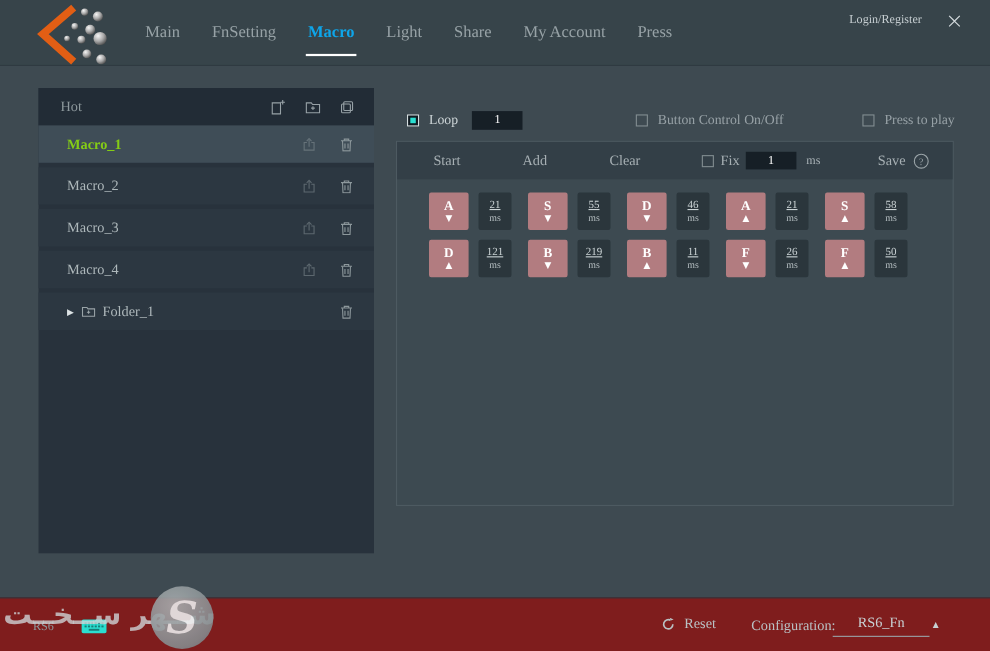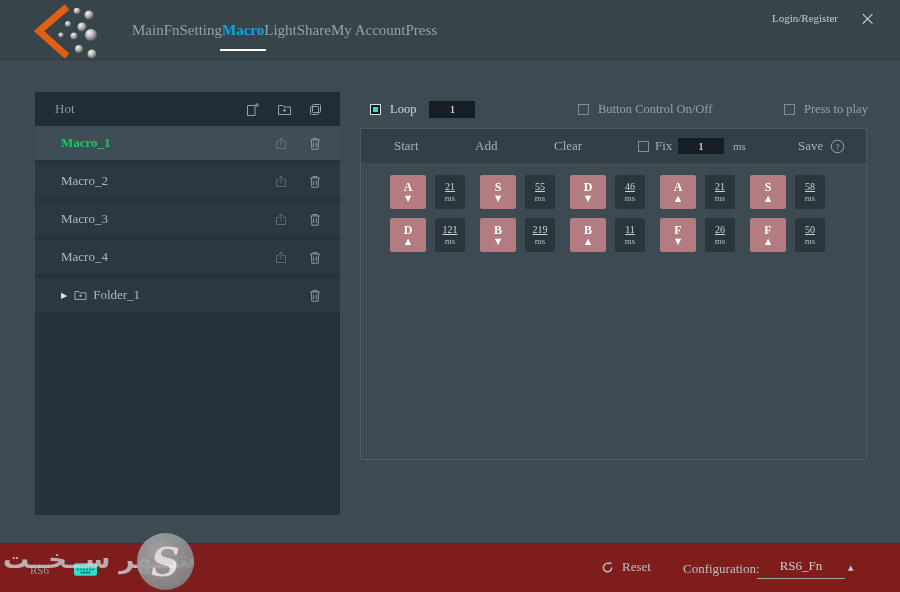--- a/index.html
+++ b/index.html
@@ -11,33 +11,33 @@
     color:#aab3b7;
   }
   :root{
     --accent:#2bded0;
     --keytile:#b27c80;
     --orange:#e25e14;
   }
   
   .navbar{position:absolute;top:0;left:0;width:900px;height:60px;background:#37444a;border-bottom:1px solid #2f3a41;}
   .logo{position:absolute;left:30px;top:2px;width:80px;height:58px;}
-  .nav-items{position:absolute;left:132px;top:0;height:60px;display:flex;align-items:center;}
+  .nav-items{position:absolute;left:132px;top:0;height:60px;display:flex;align-items:center;gap:29px;}
   .nav-item{color:#97a2a6;font-size:15px;position:relative;cursor:pointer;white-space:nowrap;}
   .nav-item.active{color:#0ea5e9;font-weight:600;}
   .nav-item.active::after{content:'';position:absolute;left:-2px;right:-2px;bottom:-12px;height:2px;background:#ffffff;}
   .login{position:absolute;right:62px;top:12px;font-size:11px;color:#c6ced1;cursor:pointer;}
   .close-x{position:absolute;right:24px;top:6px;font-size:20px;color:#d3dadd;cursor:pointer;font-family:"DejaVu Sans",sans-serif;font-weight:300;}
   
-  .sidebar{position:absolute;left:35px;top:92px;width:305px;height:423px;background:#28323c;}
+  .sidebar{position:absolute;left:35px;top:80px;width:305px;height:423px;background:#28323c;}
   .side-head{height:34px;background:#222c36;display:flex;align-items:center;padding:0 18px 0 20px;color:#8d989c;font-size:13px;}
   .head-icons{margin-left:auto;display:flex;gap:17px;align-items:center;color:#97a1a6;}
   .hicon{cursor:pointer;display:inline-flex;}
   .srow{height:34px;margin-bottom:4px;display:flex;align-items:center;padding:0 19px 0 26px;background:#2c3741;color:#aeb8bb;font-size:13px;cursor:pointer;}
-  .srow.sel{background:#3f4d57;color:#22c55e;font-weight:600;}
+  .srow.sel{background:#3f4d57;color:#84cc16;font-weight:600;}
   .ricons{margin-left:auto;display:flex;gap:22px;align-items:center;color:#8d989c;}
   .ic{cursor:pointer;display:inline-flex;}
   .ic.up{opacity:.5;}
   .caret{font-family:"DejaVu Sans",sans-serif;font-size:8px;color:#dde3e5;margin-right:7px;}
   .ficon{display:inline-flex;margin-right:6px;color:#9aa4a8;}
   .rlabel{white-space:nowrap;}
   
   .opts{position:absolute;left:360px;top:92px;width:508px;height:34px;}
   .cb{width:11px;height:11px;border:1px solid #828d91;display:inline-block;position:relative;cursor:pointer;}
   .cb.checked{border-color:#d6dee0;background:#101b22;}

